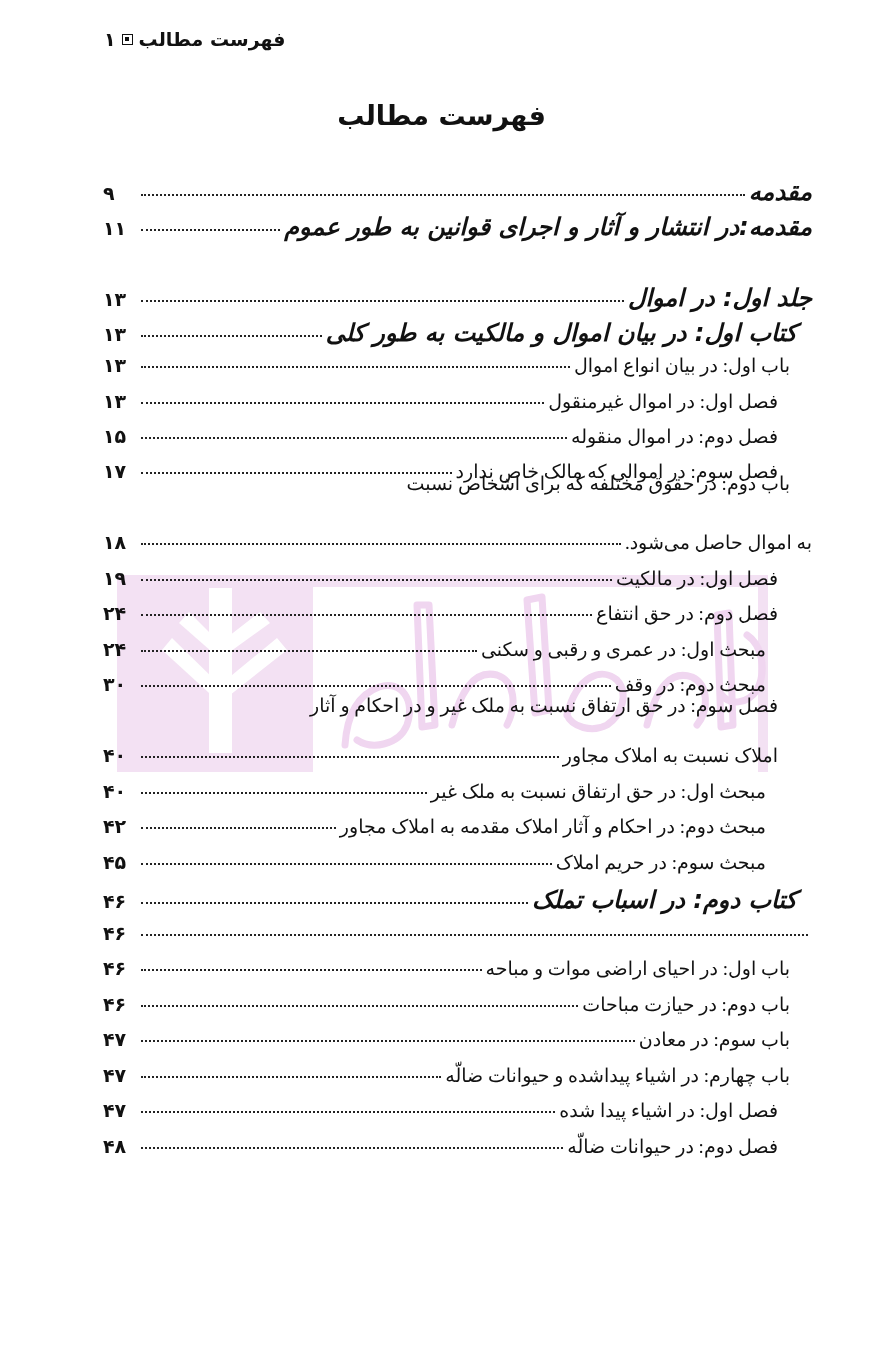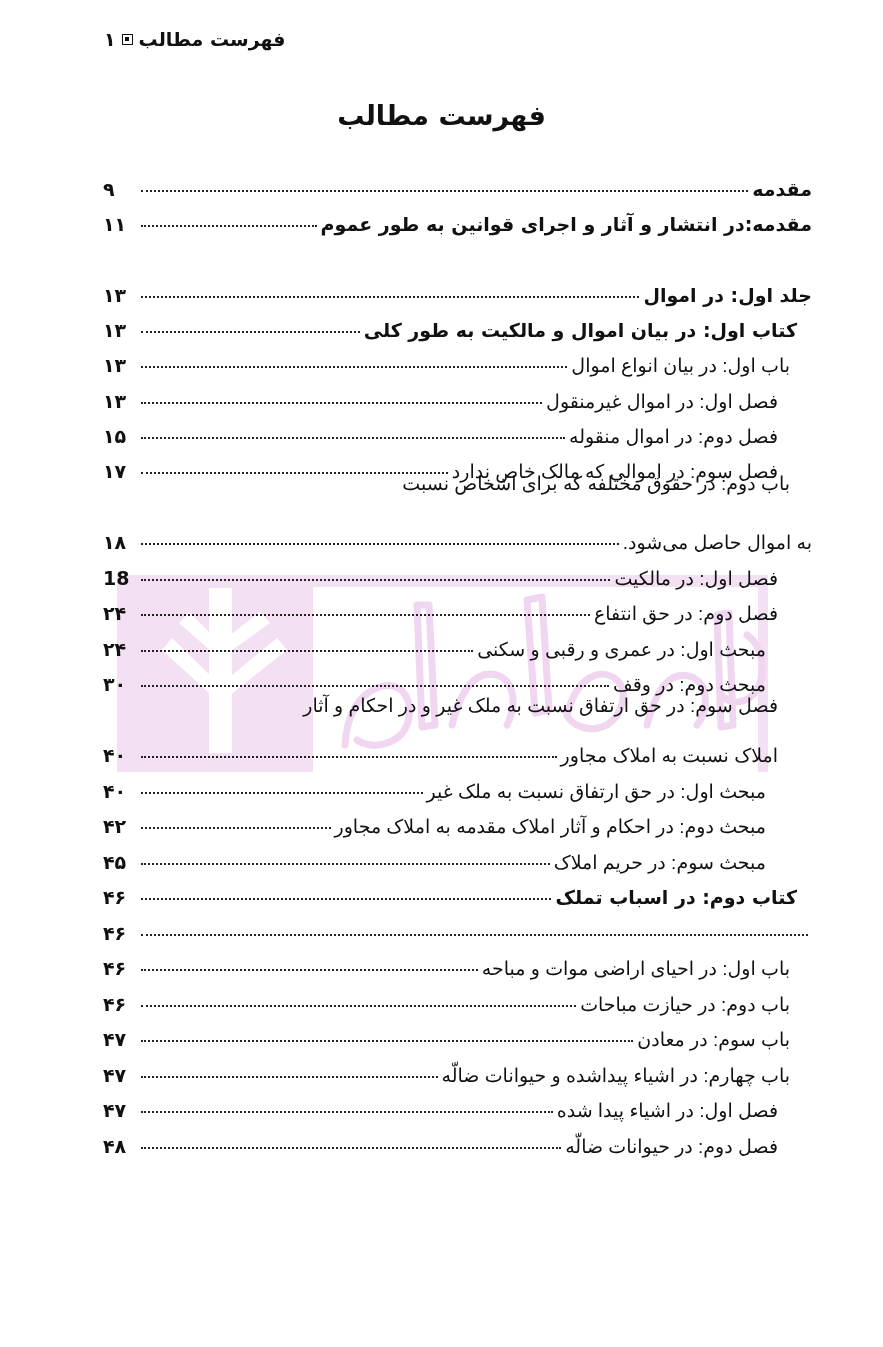--- a/index.html
+++ b/index.html
@@ -8,22 +8,22 @@
   .running-head .sq { display:inline-block; width:11px; height:11px; border:1.5px solid #111; position:relative; box-sizing:border-box; }
   .running-head .sq::after { content:""; position:absolute; left:2px; top:2px; width:4px; height:4px; background:#111; }
   .page-title { position:absolute; top:100px; left:0; width:883px; text-align:center; direction:rtl; font-size:27px; font-weight:bold; font-family:"DejaVu Sans", sans-serif; }
 
   .watermark { position:absolute; left:117px; top:575px; width:651px; height:197px; background:#f3e1f3; z-index:0; }
   .watermark .inner { position:absolute; left:196px; top:12px; width:445px; height:185px; background:#ffffff; }
   .watermark svg { position:absolute; left:0; top:0; }
 
   .toc { position:absolute; left:0; top:0; width:883px; height:1347px; z-index:1; }
   .row { position:absolute; height:30px; display:flex; flex-direction:row-reverse; align-items:baseline; direction:ltr; }
-  .row .title { direction:rtl; white-space:nowrap; font-family:Liberation Sans, sans-serif; font-size:19px; }
-  .row.bold .title { font-family:"DejaVu Sans", sans-serif; font-weight:bold; font-size:19px; }
+  .row .title { direction:rtl; white-space:nowrap; font-family:Liberation Serif, serif; font-size:19px; }
+  .row.bold .title { font-family:"DejaVu Sans", sans-serif; font-weight:bold; font-size:24px;font-style:italic; }
   .row .leader { flex:1; border-bottom:2.5px dotted #222; margin:0 4px; transform:translateY(-4px); min-width:10px; }
   .row .page { direction:rtl; white-space:nowrap; font-family:"DejaVu Sans", sans-serif; font-size:19px; font-weight:bold; width:34px; text-align:left; }
   .row.nolead .title { }
 </style>
 </head>
 <body>
 
 <div class="running-head">
   <span>فهرست مطالب</span>
   <span class="sq"></span>
@@ -113,21 +113,21 @@
 
   <div class="row" style="left:103px; width:709px; top:531px;">
     <span class="title">به اموال حاصل می‌شود.</span>
     <span class="leader"></span>
     <span class="page">۱۸</span>
   </div>
 
   <div class="row" style="left:103px; width:675px; top:567px;">
     <span class="title">فصل اول: در مالکیت</span>
     <span class="leader"></span>
-    <span class="page">18</span>
+    <span class="page">۱۹</span>
   </div>
 
   <div class="row" style="left:103px; width:675px; top:602px;">
     <span class="title">فصل دوم: در حق انتفاع</span>
     <span class="leader"></span>
     <span class="page">۲۴</span>
   </div>
 
   <div class="row" style="left:103px; width:663px; top:638px;">
     <span class="title">مبحث اول: در عمری و رقبی و سکنی</span>

